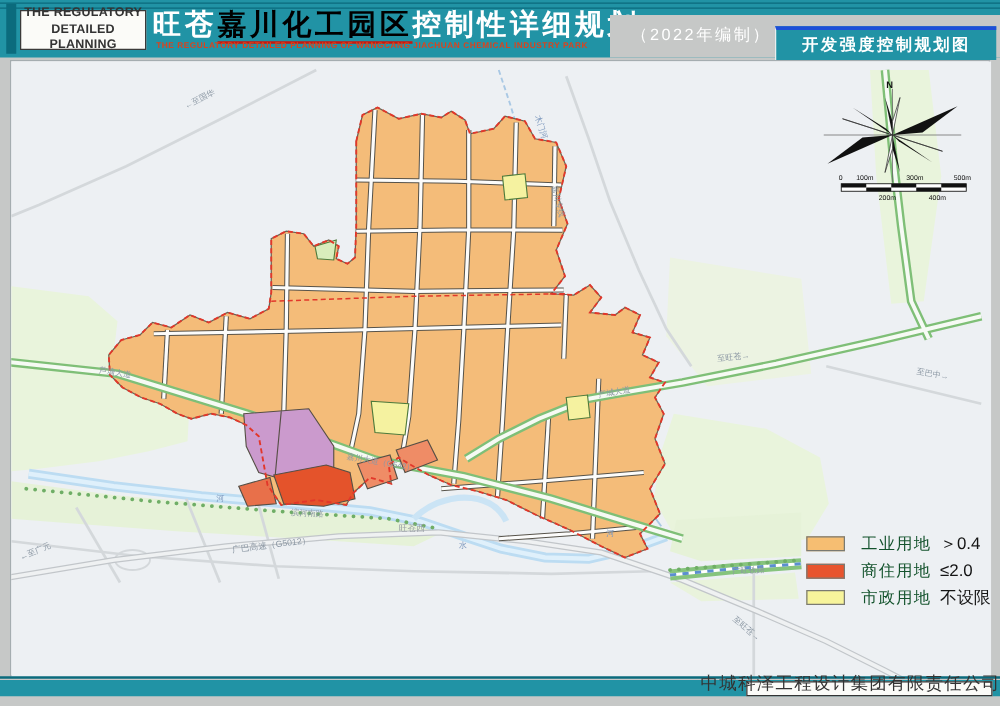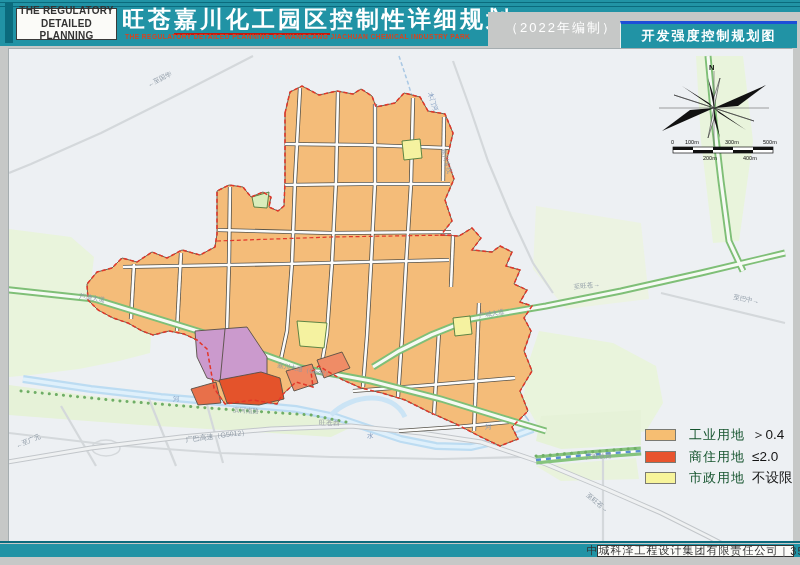--- a/index.html
+++ b/index.html
@@ -7,21 +7,21 @@
        font-family:"Liberation Sans","DejaVu Sans",sans-serif}
   
   .header{position:absolute;left:0;top:0;width:800px;height:46px;background:#2193a5}
   .hline{position:absolute;left:0;width:800px;height:1.5px;background:#0b6b7d}
   .lstripe{position:absolute;left:5px;top:3px;width:8px;height:40px;background:#0b6b7d}
   .badge{position:absolute;left:16px;top:8px;width:99px;height:30px;background:#fbfbf8;border:1.5px solid #3a3a3a;
          display:flex;flex-direction:column;justify-content:center;align-items:center;
          font-size:10px;font-weight:bold;color:#333;line-height:1.25;letter-spacing:.2px;text-align:center}
   .title{position:absolute;left:122px;top:4px;font-size:23px;font-weight:bold;color:#fff;
          letter-spacing:3px;white-space:nowrap}
-  .title .red{color:#ffffff;border-bottom:2px solid #c8170e;padding-bottom:1px}
+  .title .red{color:#000000;border-bottom:2px solid #c8170e;padding-bottom:1px}
   .subtitle{position:absolute;left:125px;top:33px;font-size:6.6px;font-weight:bold;color:#d9441f;
             letter-spacing:.45px;white-space:nowrap}
   .gray-panel{position:absolute;left:488px;top:12px;width:312px;height:34px;background:#c6c8c7}
   .edition{position:absolute;left:505px;top:19px;font-size:13px;color:#ffffff;letter-spacing:2px}
   .sheet-box{position:absolute;left:620px;top:21px;width:176px;height:24px;background:#2193a5;
              border-top:3px solid #1d4ed8;border-left:1px solid #e8eeee;
              display:flex;align-items:center;justify-content:center;
              font-size:13px;font-weight:bold;color:#fff;letter-spacing:2px}
   
   .map{position:absolute;left:8px;top:48px;width:784px;height:493px;background:#edf0f3;
@@ -30,22 +30,22 @@
   
   .legend{position:absolute;left:636px;top:380px}
   .lrow{display:flex;align-items:center;height:12px;margin-bottom:9.5px}
   .sw{width:31px;height:12px;border:1px solid #7a7a72;box-sizing:border-box;flex:0 0 auto}
   .ln{font-size:13px;color:#14532d;margin-left:13px;letter-spacing:1px;white-space:nowrap}
   .lv{font-size:13.5px;color:#141414;margin-left:7px;white-space:nowrap}
   
   .footer-line{position:absolute;left:0;top:541px;width:800px;height:1.5px;background:#0b6b7d}
   .footer{position:absolute;left:0;top:543.5px;width:800px;height:13px;background:#2193a5}
   .footer-box{position:absolute;left:597px;top:545px;width:197px;height:11.5px;background:#fbfbf8;
-              border:1px solid #333;box-sizing:border-box;display:flex;align-items:center;justify-content:center;
-              font-size:11px;color:#333;letter-spacing:1px;white-space:nowrap}
+              border:1px solid #333;box-sizing:border-box;display:flex;align-items:flex-end;justify-content:center;
+              font-size:14px;color:#333;letter-spacing:1px;white-space:nowrap}
   .footer-box .sep{margin:0 4px;color:#666}
   svg text{font-family:"Liberation Sans","DejaVu Sans",sans-serif}
 </style>
 </head>
 <body>
 
 <div class="header">
   <div class="hline" style="top:1.5px"></div>
   <div class="hline" style="top:5.5px"></div>
   <div class="lstripe"></div>

